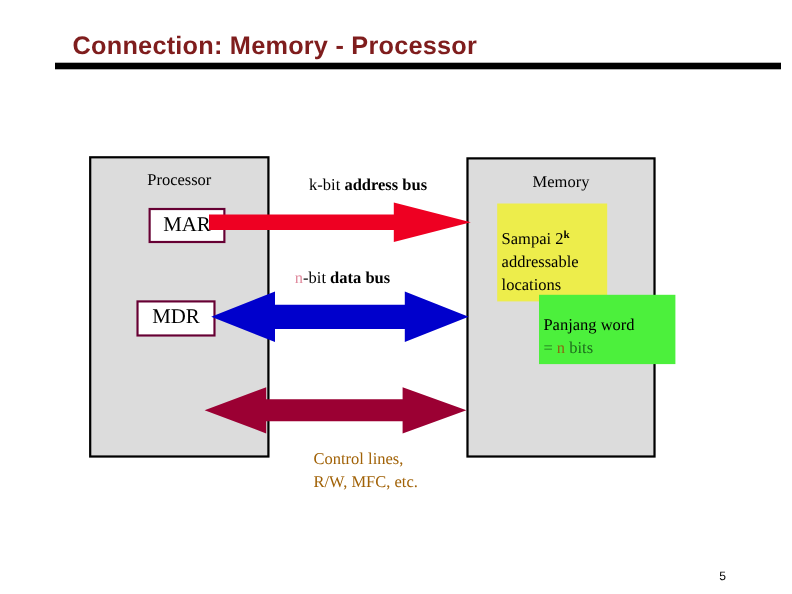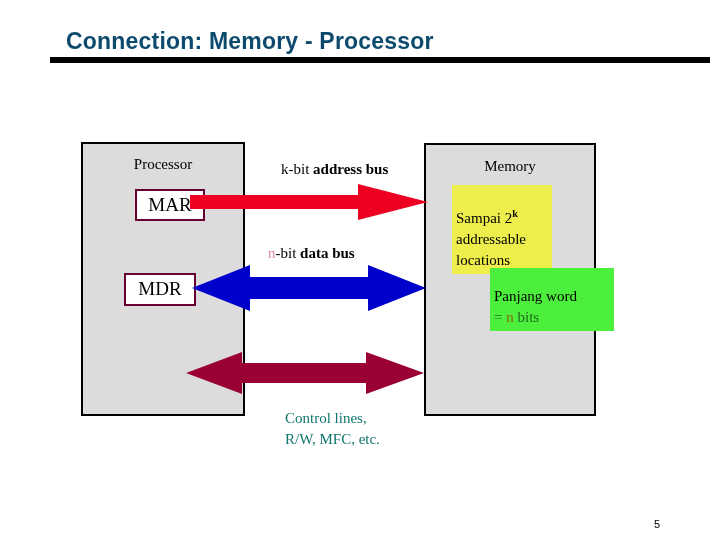--- a/index.html
+++ b/index.html
@@ -142,21 +142,21 @@
   #address-bus-label .bold-part,
   #data-bus-label .bold-part { font-weight: bold; }
   #data-bus-label .var-n { color: #e08b9e; }
 
   #control-lines-label {
     position: absolute;
     left: 285px;
     top: 408px;
     font-size: 15px;
     line-height: 21px;
-    color: #0f766e;
+    color: #a16207;
     white-space: nowrap;
   }
 
   
   #arrow-layer {
     position: absolute;
     left: 0;
     top: 0;
     width: 720px;
     height: 540px;
@@ -169,21 +169,21 @@
     right: 60px;
     bottom: 10px;
     font-family: "Liberation Sans", sans-serif;
     font-size: 11px;
     color: #000000;
   }
 </style>
 </head>
 <body>
 
-<div id="slide-title" style="color: #0c4a6e;">Connection: Memory - Processor</div>
+<div id="slide-title" style="color: #7f1d1d;">Connection: Memory - Processor</div>
 
 <div id="title-rule" style="background: rgb(0, 0, 0);"></div>
 
 <div id="diagram">
 
   <div class="unit-box" id="processor-box" style="background: rgb(220, 220, 220); border-color: rgb(0, 0, 0);">
     <div class="unit-label" id="processor-label">Processor</div>
 
     <div class="register-box" id="mar-box" style="background: rgb(255, 255, 255); border-color: rgb(102, 0, 51);">MAR</div>
 

